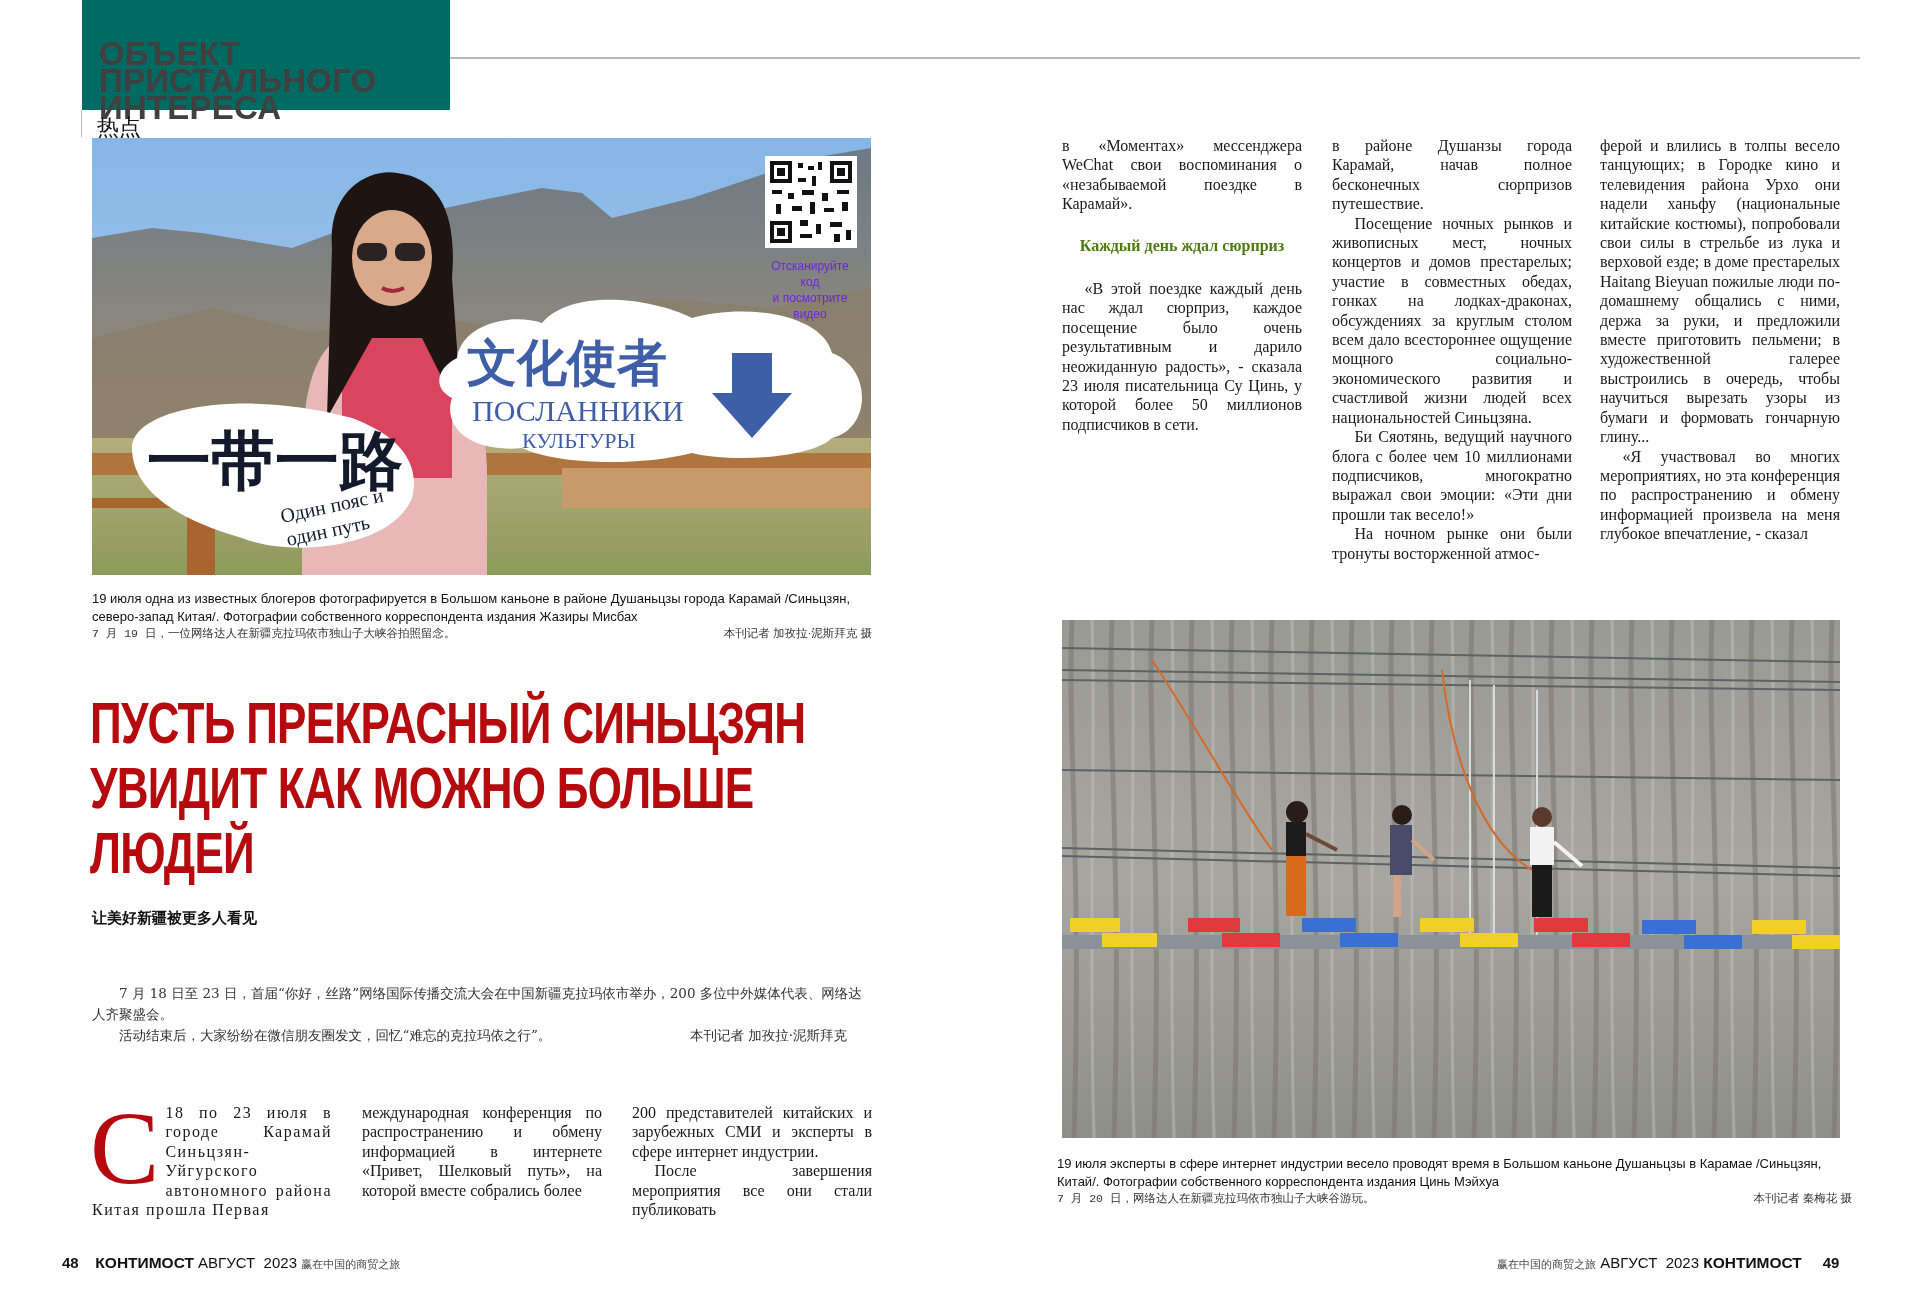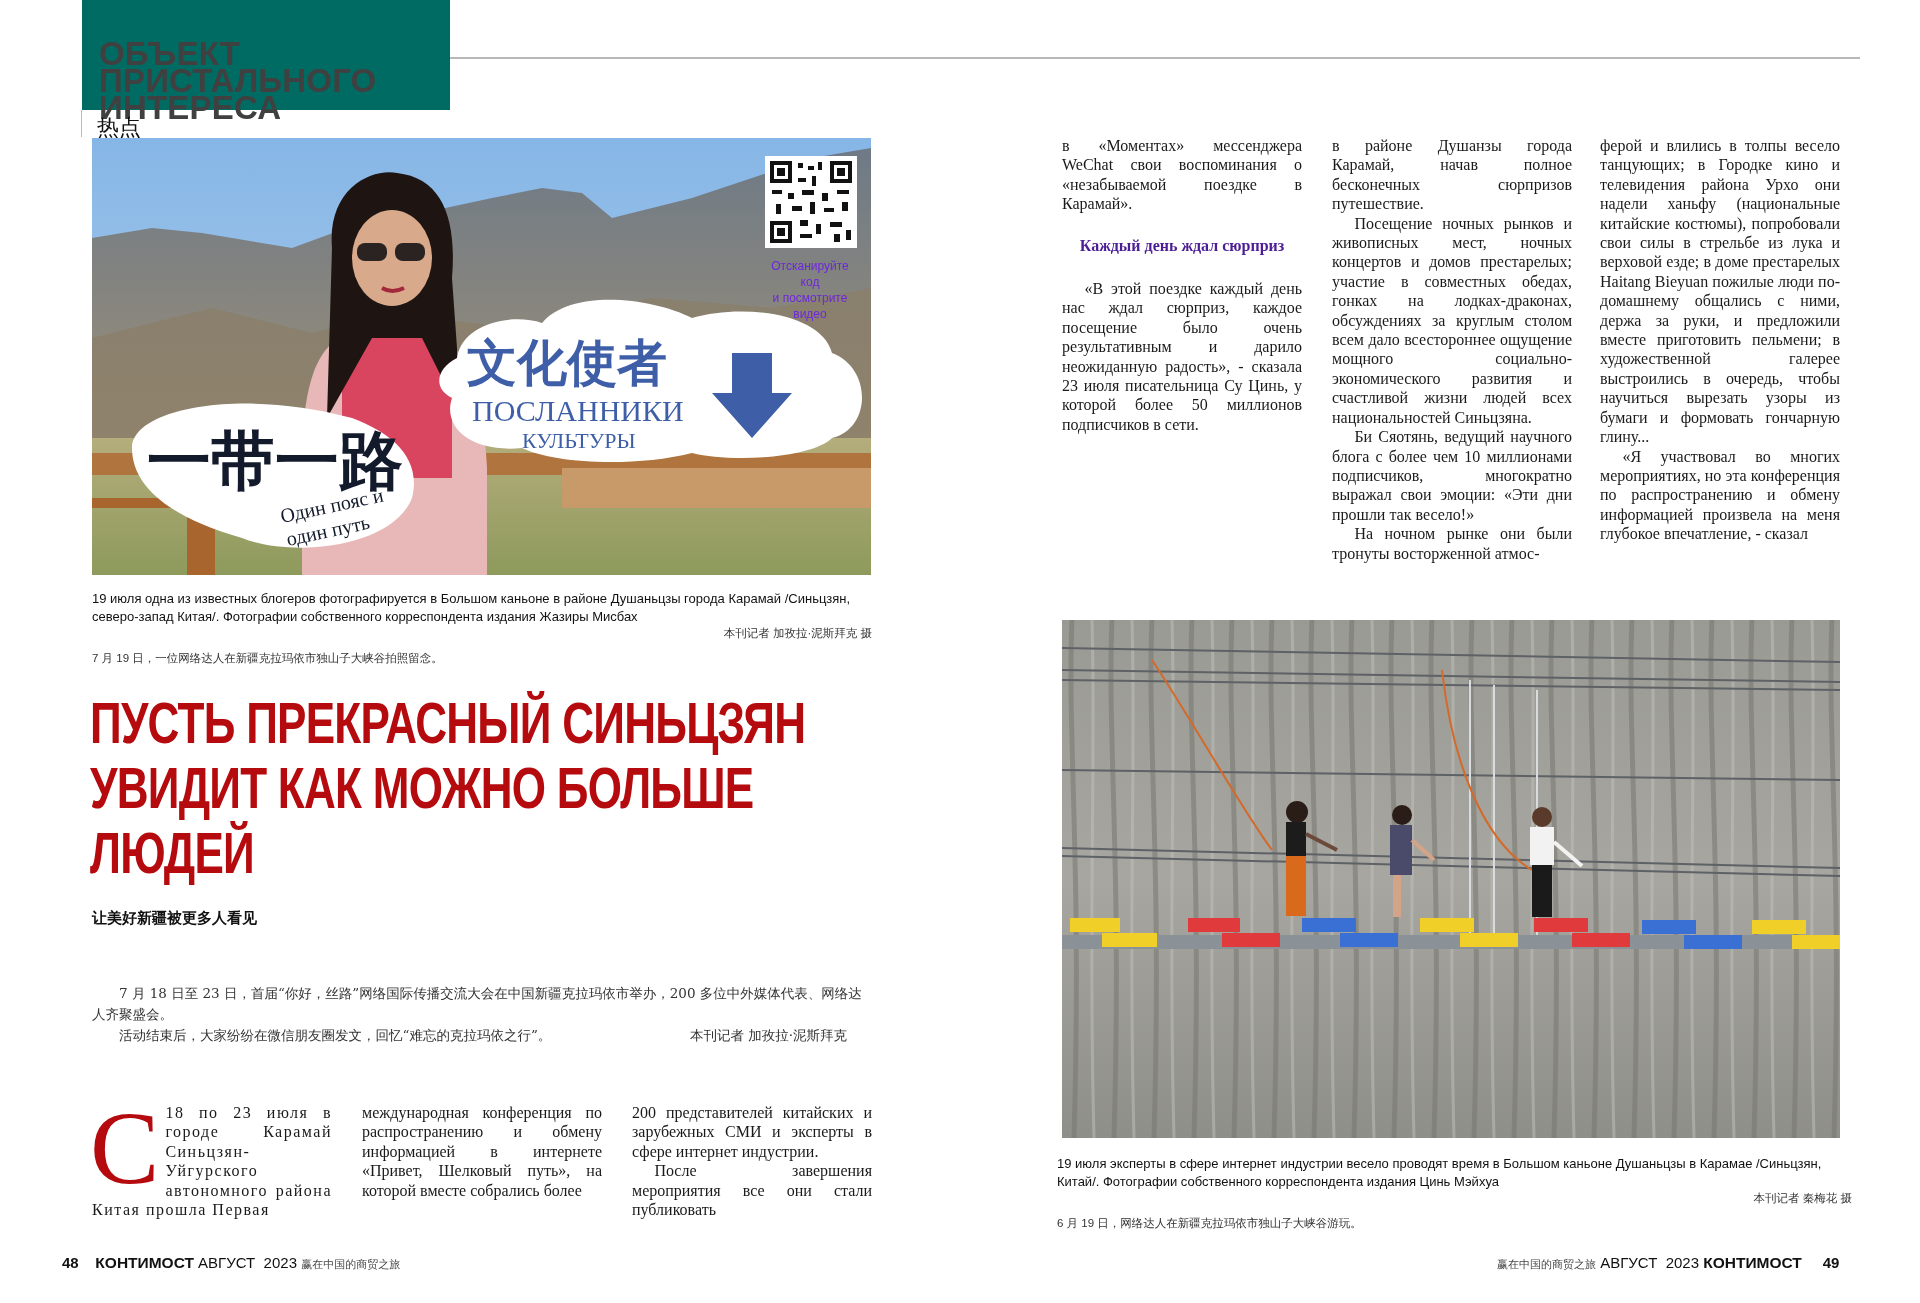--- a/index.html
+++ b/index.html
@@ -29,21 +29,21 @@
   
   .photo { overflow: hidden; }
   .photo-left { left: 92px; top: 138px; width: 779px; height: 437px; }
   .photo-right { left: 1062px; top: 620px; width: 778px; height: 518px; }
 
   
   .caption-ru {
     font-family: "Liberation Sans", sans-serif; font-size: 13px; line-height: 18px; color: #111;
   }
   .caption-zh {
-    font-family: Liberation Sans, sans-serif; font-size: 11.5px; color: #333; line-height: 16px; margin-top: 24px;
+    font-family: Liberation Mono, monospace; font-size: 11.5px; color: #333; line-height: 16px;
   }
   .caption-zh-credit {
     font-family: Liberation Sans, sans-serif; font-size: 11.5px; color: #333; text-align: right;
   }
 
   
   .headline {
     left: 90px; top: 690px; width: 800px;
     font-family: "Liberation Sans", sans-serif; font-weight: bold;
     color: #b50a0e; font-size: 58px; line-height: 65px;
@@ -64,21 +64,21 @@
   .lead-credit { left: 690px; top: 1027px; font-family: "DejaVu Serif", serif; font-size: 13.5px; color: #333; }
 
   
   .col {
     font-family: "Liberation Serif", serif; font-size: 16px; line-height: 19.4px;
     color: #1a1a1a; text-align: justify;
   }
   .col p { margin: 0; text-indent: 1.4em; }
   .col p.noindent { text-indent: 0; }
   .col .subhead-ru {
-    color: #4c1d95; font-weight: bold; text-indent: 0; text-align: center; margin: 22px 0 24px 0;
+    color: #4d7c0f; font-weight: bold; text-indent: 0; text-align: center; margin: 22px 0 24px 0;
   }
 
   .dropcap {
     float: left; font-size: 104px; line-height: 82px; color: #b50a0e;
     font-family: "Liberation Serif", serif; margin: 0 6px -4px -2px; padding-top: 4px;
   }
 
   
   .footer {
     font-family: "Liberation Sans", sans-serif; font-size: 15px; color: #111; top: 1254px;
@@ -294,21 +294,21 @@
       <line x1="350" y1="220" x2="372" y2="240" stroke="#d4a488" stroke-width="4"></line>
       <circle cx="480" cy="197" r="10" fill="#5a3a2a"></circle>
       <rect x="468" y="207" width="24" height="38" fill="#f2f2f2"></rect>
       <rect x="470" y="245" width="20" height="52" fill="#1a1a1a"></rect>
       <line x1="492" y1="222" x2="520" y2="246" stroke="#f2f2f2" stroke-width="4"></line>
     </g>
   </svg>
 </div>
 
 <div class="abs caption-ru" style="left:1057px; top:1155px; width:790px;">19 июля эксперты в сфере интернет индустрии весело проводят время в Большом каньоне Душаньцзы в Карамае /Синьцзян, Китай/. Фотографии собственного корреспондента издания Цинь Мэйхуа</div>
-<div class="abs caption-zh" style="left:1057px; top:1191px;">6 月 19 日，网络达人在新疆克拉玛依市独山子大峡谷游玩。</div>
+<div class="abs caption-zh" style="left:1057px; top:1191px;">7 月 20 日，网络达人在新疆克拉玛依市独山子大峡谷游玩。</div>
 <div class="abs caption-zh-credit" style="left:1600px; top:1191px; width:252px;">本刊记者 秦梅花 摄</div>
 
 <div class="abs footer" style="left:62px;">
   <span class="num">48</span>
   &nbsp;&nbsp;
   <span class="brand">КОНТИМОСТ</span>
   <span style="white-space:pre;">АВГУСТ  2023</span>
   <span class="zh">赢在中国的商贸之旅</span>
 </div>
 <div class="abs footer" style="left:1497px;">

